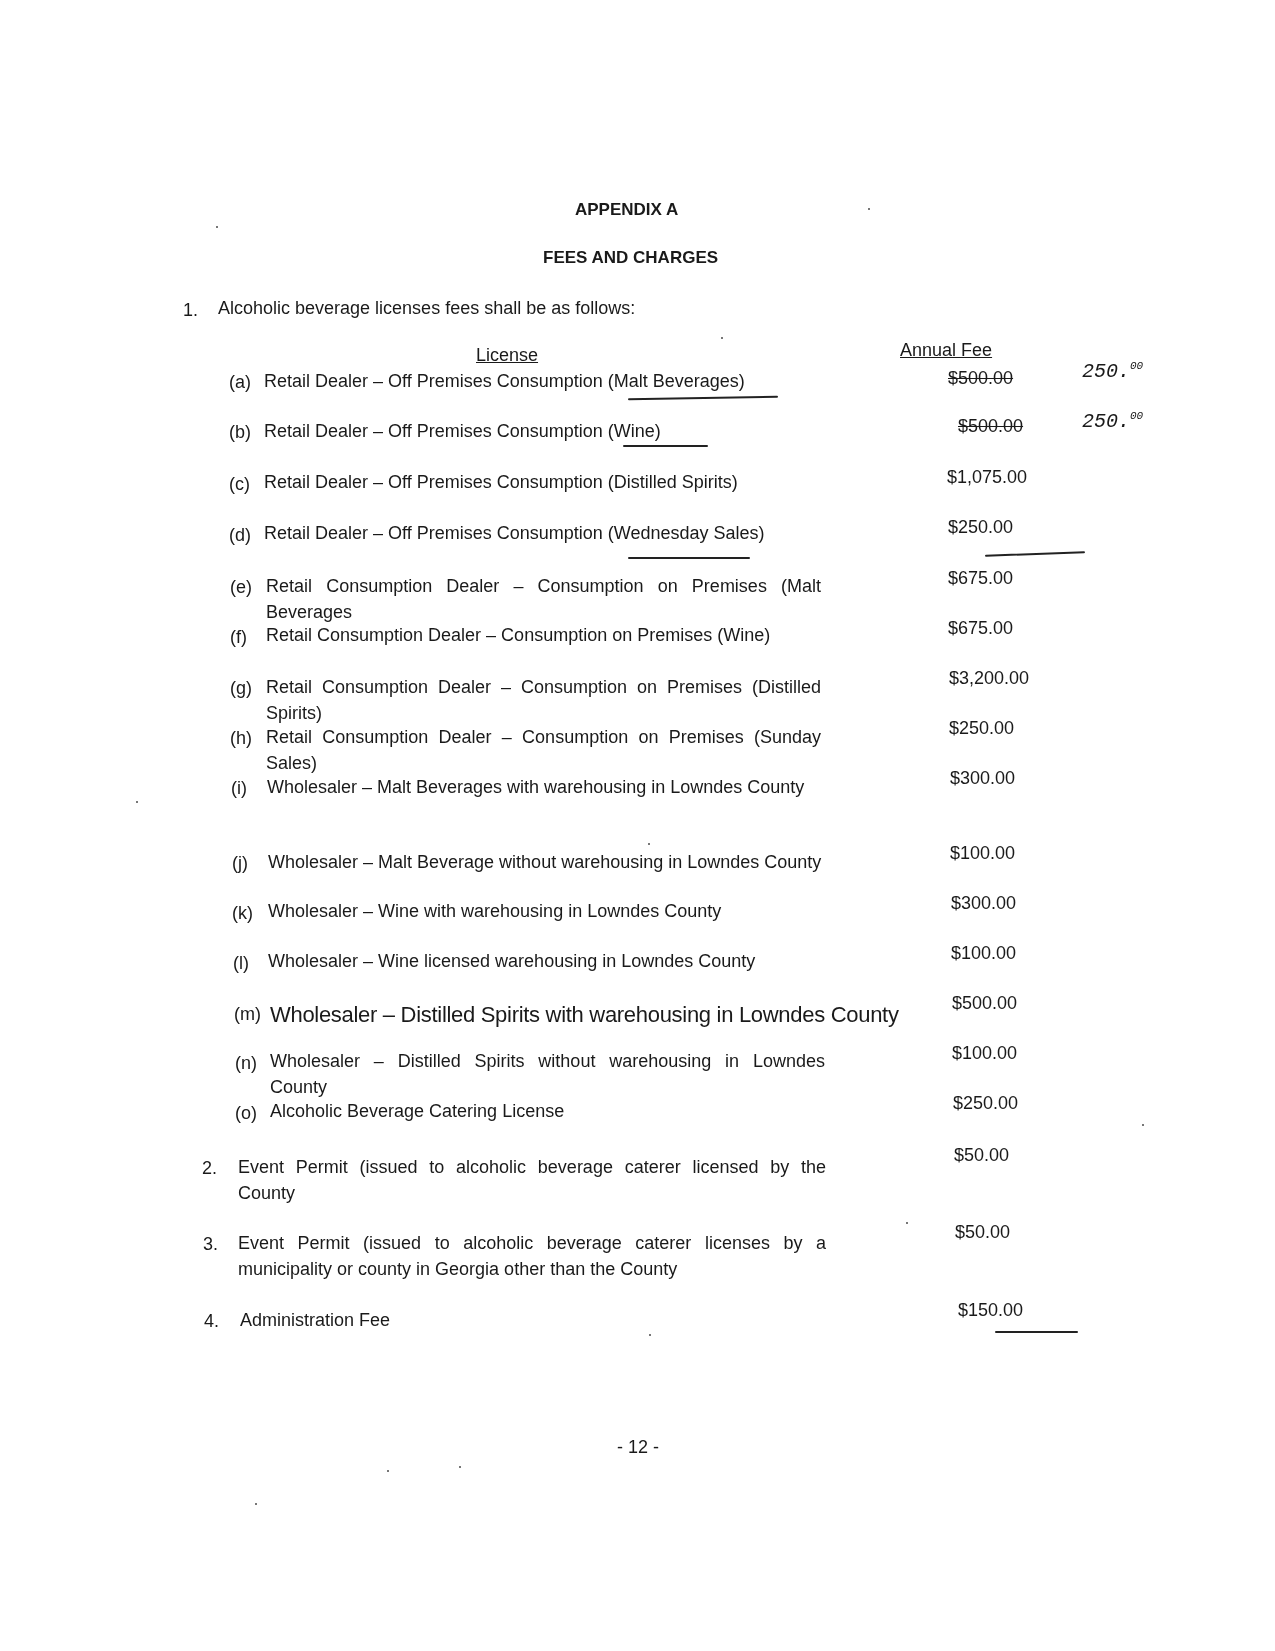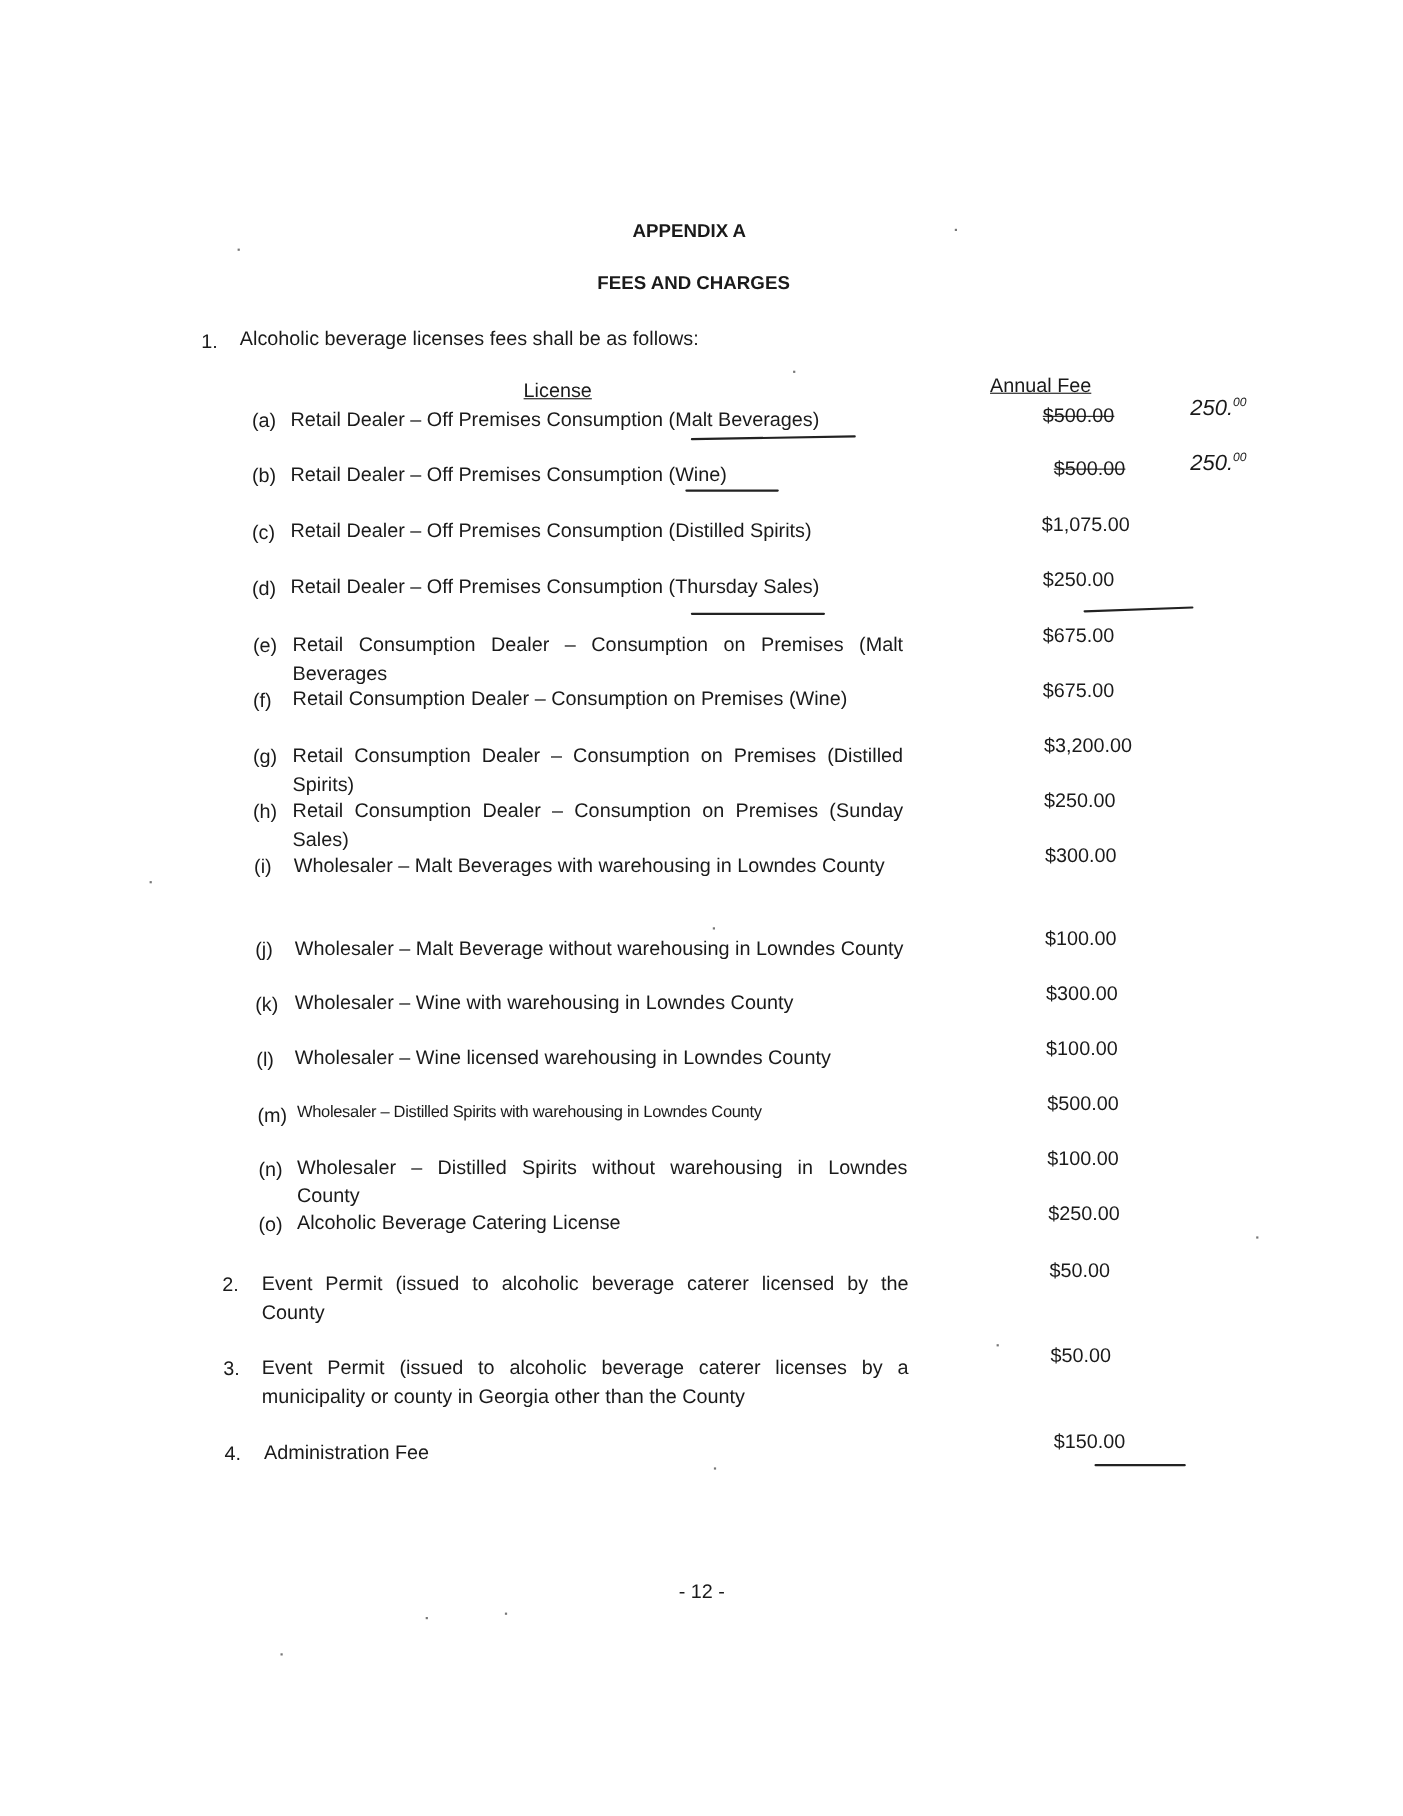--- a/index.html
+++ b/index.html
@@ -2,21 +2,21 @@
 <html><head>
 <meta charset="utf-8">
 <style>
   html, body { margin:0; padding:0; background:#fff; }
   body { width:1275px; height:1651px; position:relative; overflow:hidden;
          font-family:"Liberation Sans", sans-serif; color:#1a1a1a; font-size:18px; }
   .abs { position:absolute; white-space:nowrap; }
   .title { font-weight:bold; font-size:17px; }
   .u { text-decoration:underline; }
   .strike { text-decoration:line-through; }
-  .hand { font-family:Liberation Sans, sans-serif; font-style:italic; font-size:20px; }
+  .hand { font-family:Liberation Mono, monospace; font-style:italic; font-size:20px; }
   .hand sup { font-size:11px; }
   .label { position:absolute; width:22px; }
   .desc { position:absolute; white-space:normal; text-align:justify; line-height:26px; }
   .fee { position:absolute; text-align:left; width:110px; }
   .pen { position:absolute; height:2px; background:#222; border-radius:1px; }
   .dot { position:absolute; width:2px; height:2px; background:#777; }
 </style>
 </head>
 <body>
 
@@ -48,21 +48,21 @@
   </div>
 
   <div>
     <div class="label" style="left:229px;top:474px;">(c)</div>
     <div class="abs" style="left:264px;top:472px;">Retail Dealer – Off Premises Consumption (Distilled Spirits)</div>
     <div class="fee" style="left:947px;top:467px;">$1,075.00</div>
   </div>
 
   <div>
     <div class="label" style="left:229px;top:525px;">(d)</div>
-    <div class="abs" style="left:264px;top:523px;">Retail Dealer – Off Premises Consumption (Thursday Sales)</div>
+    <div class="abs" style="left:264px;top:523px;">Retail Dealer – Off Premises Consumption (Wednesday Sales)</div>
     <div class="fee" style="left:948px;top:517px;">$250.00</div>
     <div class="pen" style="left:628px;top:557px;width:122px;"></div>
     <div class="pen" style="left:985px;top:553px;width:100px;transform:rotate(-2deg);"></div>
   </div>
 
   <div>
     <div class="label" style="left:230px;top:577px;">(e)</div>
     <div class="desc" style="left:266px;top:573px;width:555px;">Retail Consumption Dealer – Consumption on Premises (Malt Beverages</div>
     <div class="fee" style="left:948px;top:568px;">$675.00</div>
   </div>
@@ -104,21 +104,21 @@
   </div>
 
   <div>
     <div class="label" style="left:233px;top:953px;">(l)</div>
     <div class="abs" style="left:268px;top:951px;">Wholesaler – Wine licensed warehousing in Lowndes County</div>
     <div class="fee" style="left:951px;top:943px;">$100.00</div>
   </div>
 
   <div>
     <div class="label" style="left:234px;top:1004px;">(m)</div>
-    <div class="abs" style="left:270px;top:1002px;font-size:15px;letter-spacing:-0.3px;">Wholesaler – Distilled Spirits with warehousing in Lowndes County</div>
+    <div class="abs" style="left:270px;top:1002px;font-size:22px;letter-spacing:-0.3px;">Wholesaler – Distilled Spirits with warehousing in Lowndes County</div>
     <div class="fee" style="left:952px;top:993px;">$500.00</div>
   </div>
 
   <div>
     <div class="label" style="left:235px;top:1053px;">(n)</div>
     <div class="desc" style="left:270px;top:1048px;width:555px;">Wholesaler – Distilled Spirits without warehousing in Lowndes County</div>
     <div class="fee" style="left:952px;top:1043px;">$100.00</div>
   </div>
 
   <div>

